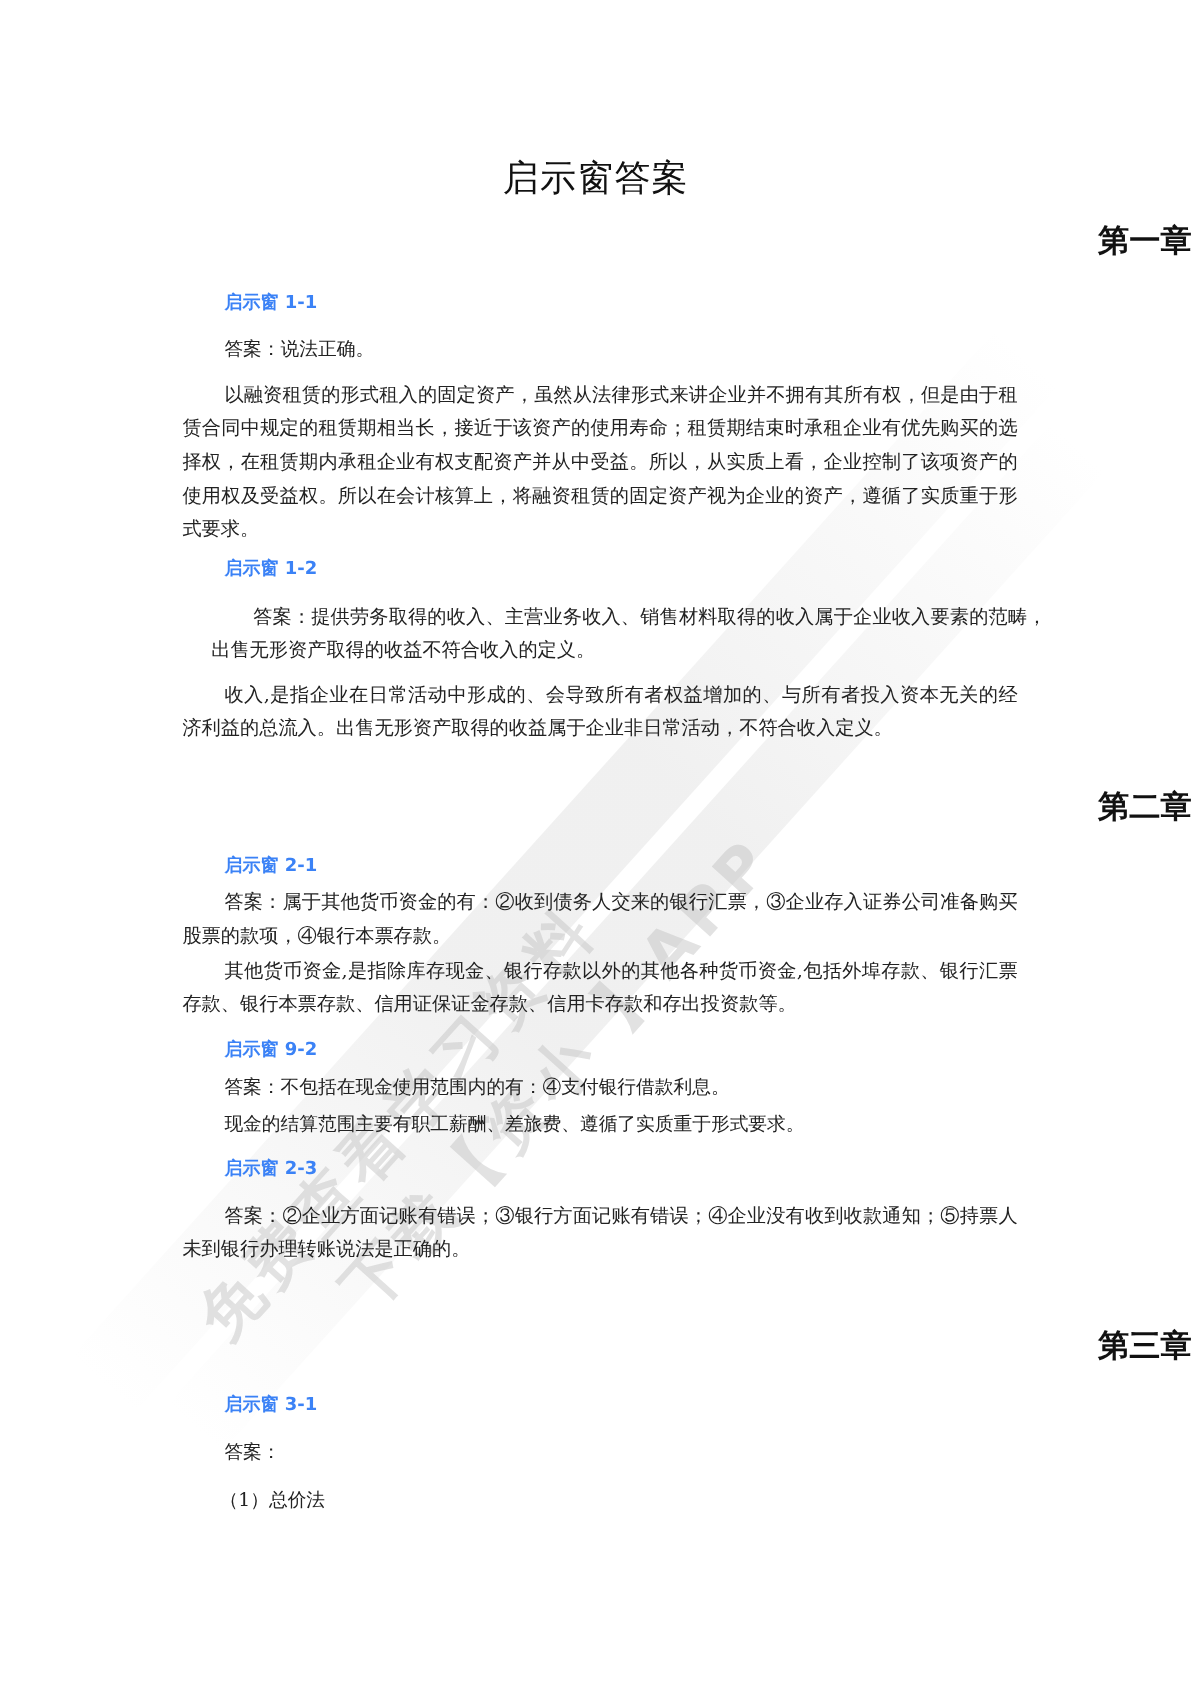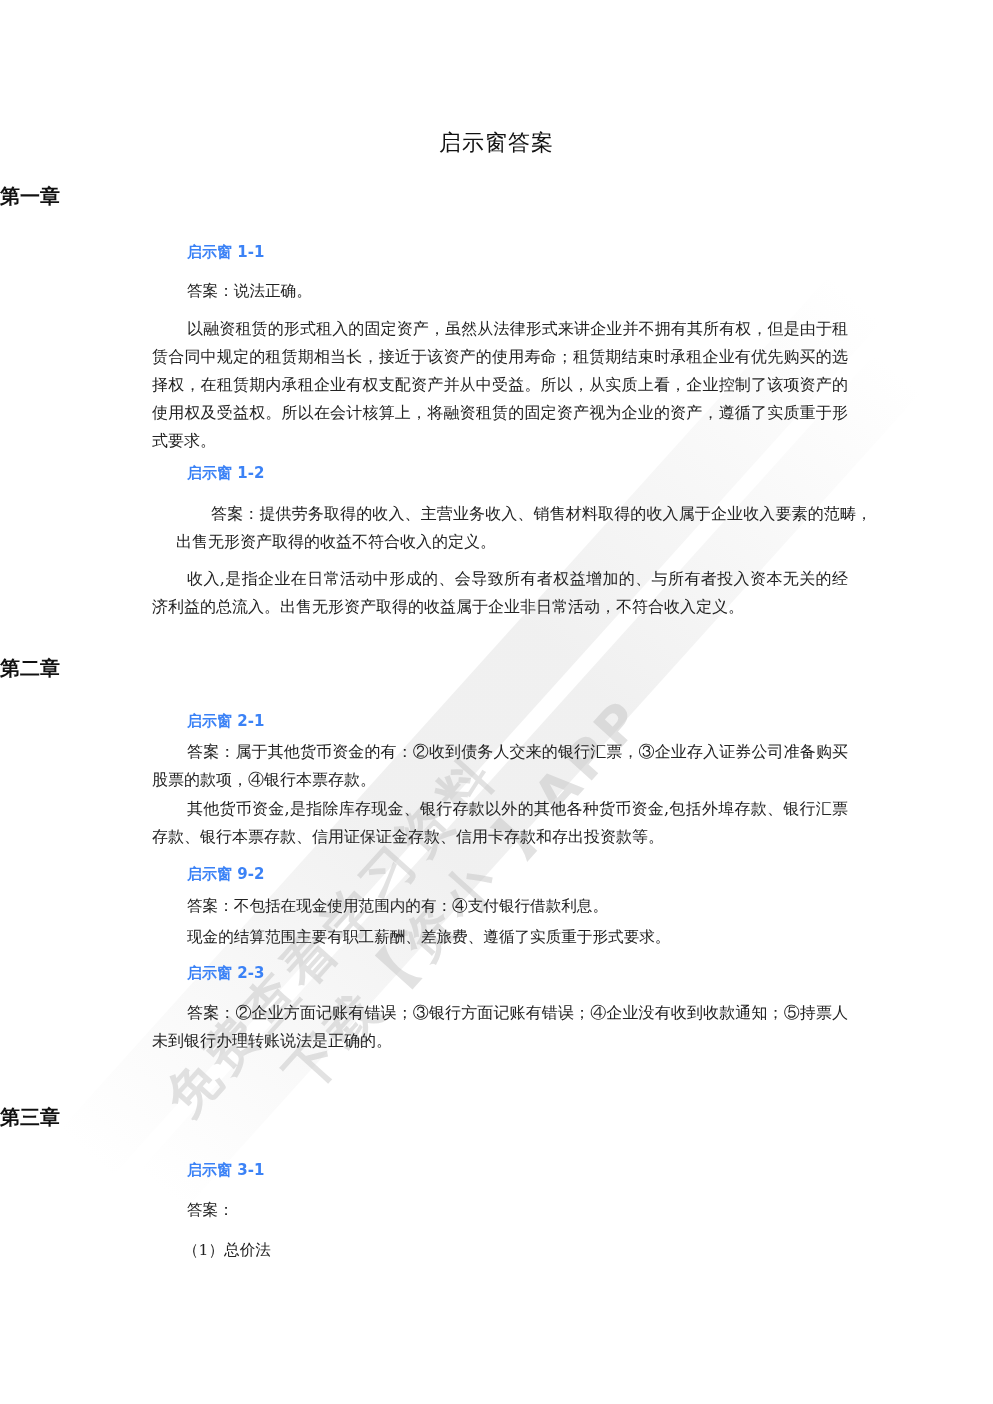--- a/index.html
+++ b/index.html
@@ -41,31 +41,31 @@
       left: 0; top: 0;
       width: 993px;
       z-index: 1;
     }
     .doc-title {
       position: absolute;
       left: 0; width: 993px;
       top: 128px;
       text-align: center;
       font-family: "DejaVu Sans", sans-serif;
-      font-size: 22px;
+      font-size: 30px;
       font-weight: normal;
       color: #111;
       letter-spacing: 1px;
     }
     .chapter {
       position: absolute;
       left: 0; width: 993px;
-      text-align: left;
+      text-align: right;
       font-family: "DejaVu Sans", sans-serif;
-      font-size: 20px;
+      font-size: 26px;
       font-weight: bold;
       color: #111;
     }
     .sec {
       position: absolute;
       left: 187px;
       font-family: "DejaVu Sans", sans-serif;
       font-size: 15px;
       font-weight: bold;
       color: #3b82f6;

